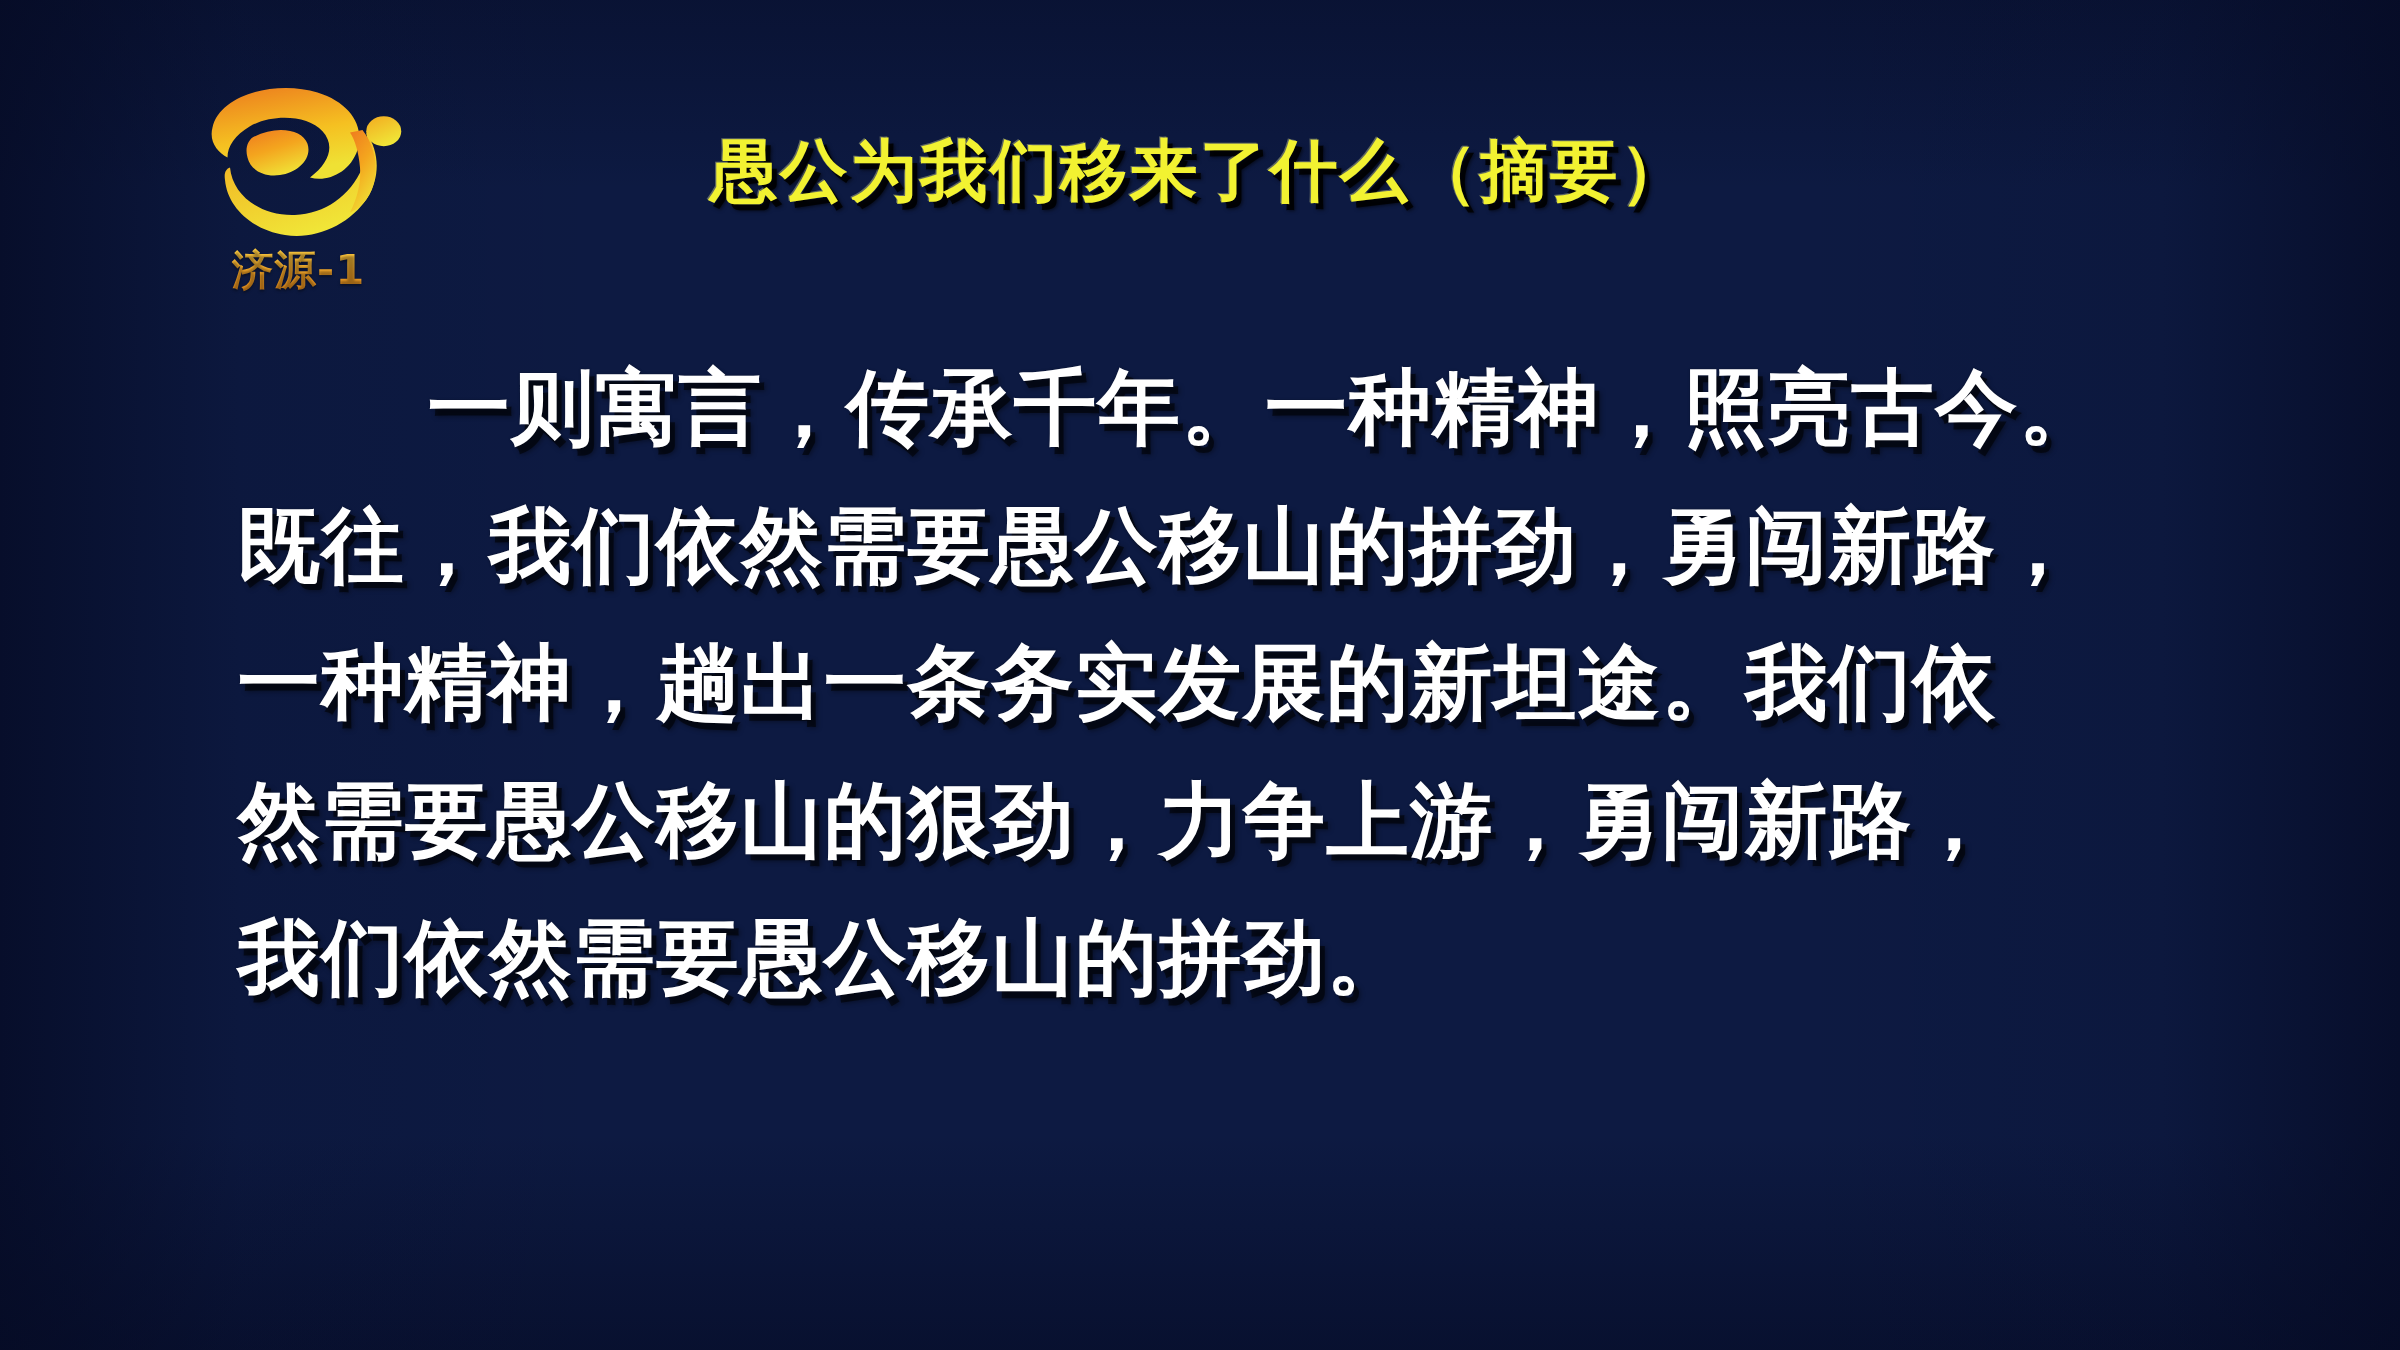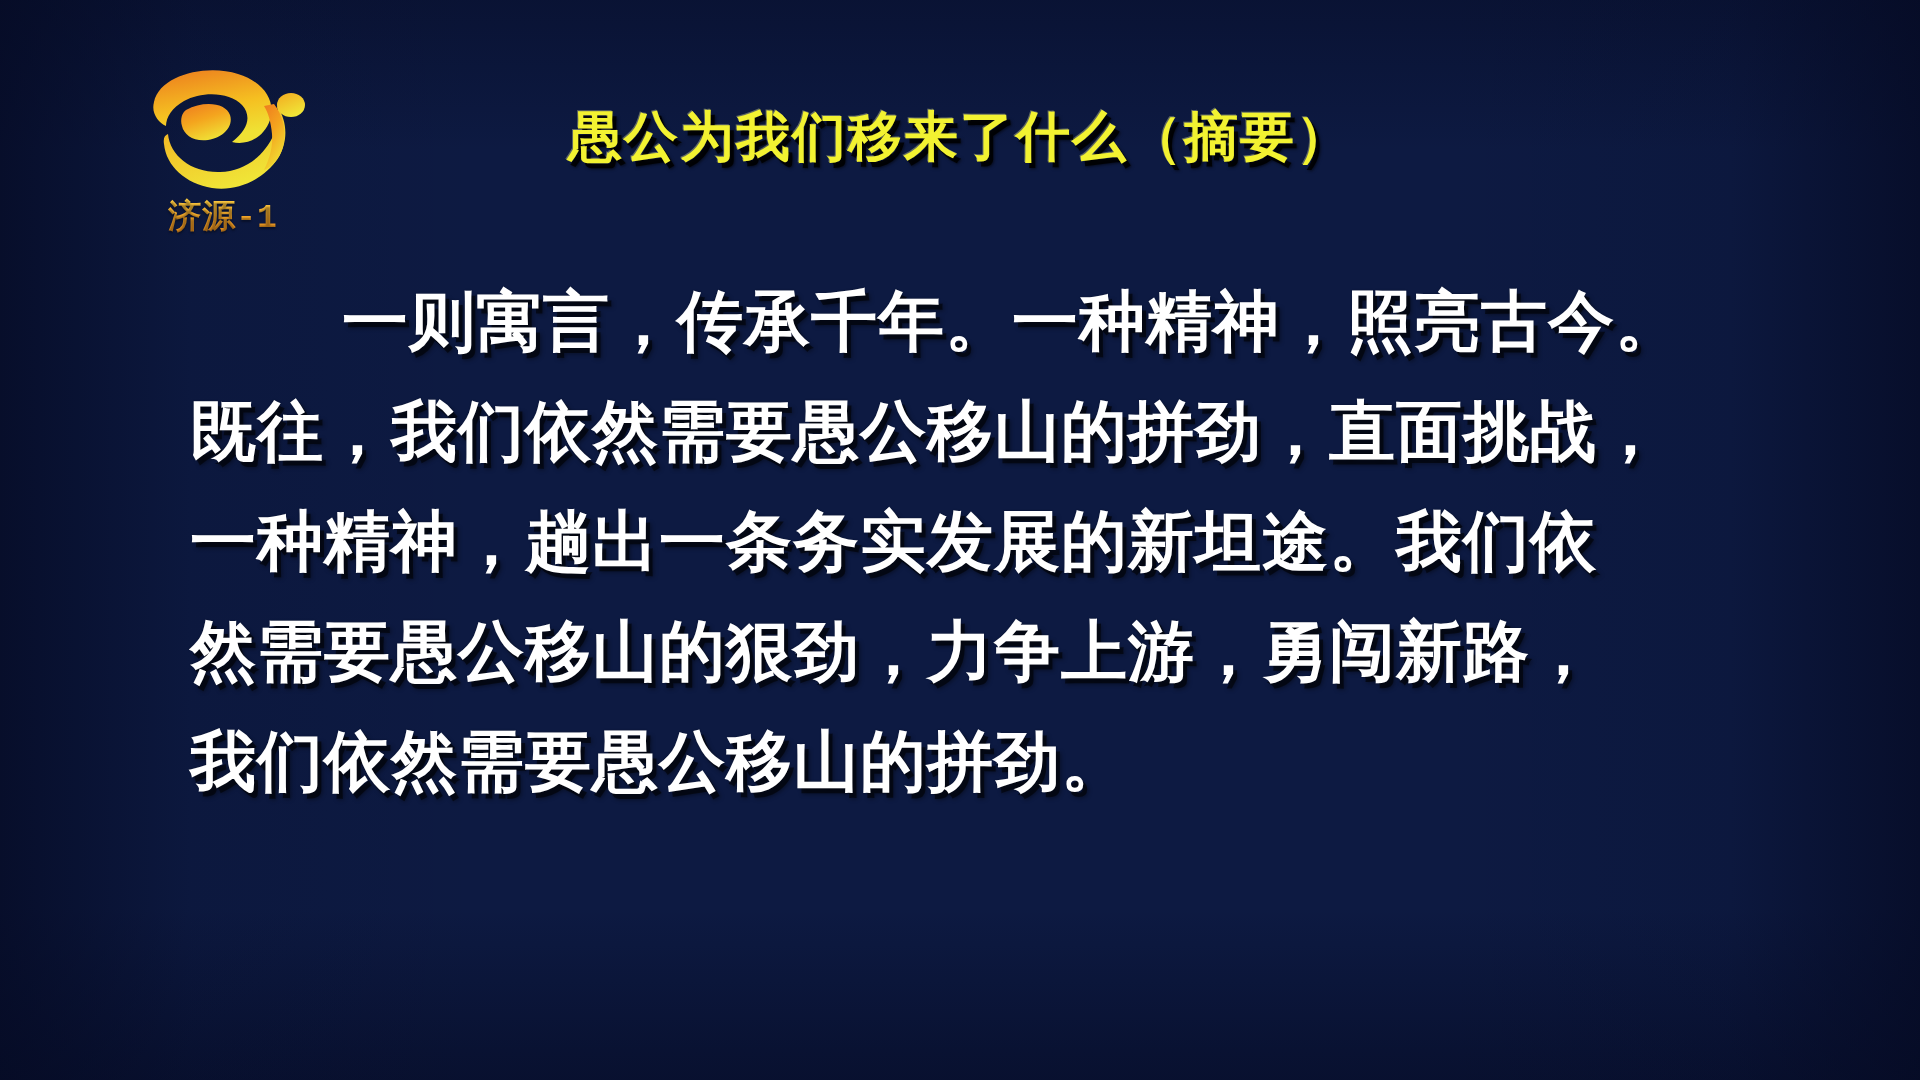--- a/index.html
+++ b/index.html
@@ -25,25 +25,24 @@
       linear-gradient(90deg, rgba(5,10,35,0.75) 0%, rgba(5,10,35,0.12) 10%, rgba(0,0,0,0) 25%,
                       rgba(0,0,0,0) 75%, rgba(5,10,35,0.12) 90%, rgba(5,10,35,0.75) 100%),
       linear-gradient(180deg, rgba(5,10,35,0.45) 0%, rgba(0,0,0,0) 14%,
                       rgba(0,0,0,0) 84%, rgba(5,10,35,0.6) 100%);
     pointer-events: none;
   }
 
   
   #logo-block {
     position: absolute;
-    left: 128px;
+    left: 144px;
     top: 58px;
     width: 190px;
     height: 185px;
-    font-family: Liberation Mono, monospace;
   }
   #logo-mark {
     position: absolute;
     left: 0;
     top: 0;
     width: 190px;
     height: 140px;
   }
   #logo-caption {
     position: absolute;
@@ -92,21 +91,20 @@
     font-size: 66px;
     line-height: 110px;
     font-weight: 700;
     color: #ffffff;
     letter-spacing: 1px;
     white-space: nowrap;
     text-shadow:
       4px 5px 0 rgba(0,0,0,0.55),
       5px 6px 4px rgba(0,0,0,0.40),
       0 0 2px rgba(0,0,0,0.30);
-    font-family: Liberation Mono, monospace;
   }
   .copy-line.indent-1 { padding-left: 152px; }
   .copy-line.indent-2 { padding-left: 140px; }
 </style>
 </head>
 <body>
 
 <div id="screen">
 
   <div id="vignette"></div>
@@ -148,19 +146,19 @@
 
       <ellipse cx="163" cy="47" rx="14" ry="12" fill="url(#gradC)"></ellipse>
     </svg>
     <div id="logo-caption">济源-1</div>
   </div>
 
   <div id="title">愚公为我们移来了什么（摘要）</div>
 
   <div id="body-copy">
     <div class="copy-line indent-1">一则寓言，传承千年。一种精神，照亮古今。</div>
-    <div class="copy-line">既往，我们依然需要愚公移山的拼劲，直面挑战，</div>
+    <div class="copy-line">既往，我们依然需要愚公移山的拼劲，勇闯新路，</div>
     <div class="copy-line">一种精神，趟出一条务实发展的新坦途。我们依</div>
     <div class="copy-line">然需要愚公移山的狠劲，力争上游，勇闯新路，</div>
     <div class="copy-line">我们依然需要愚公移山的拼劲。</div>
   </div>
 
 </div>
 
 </body></html>

